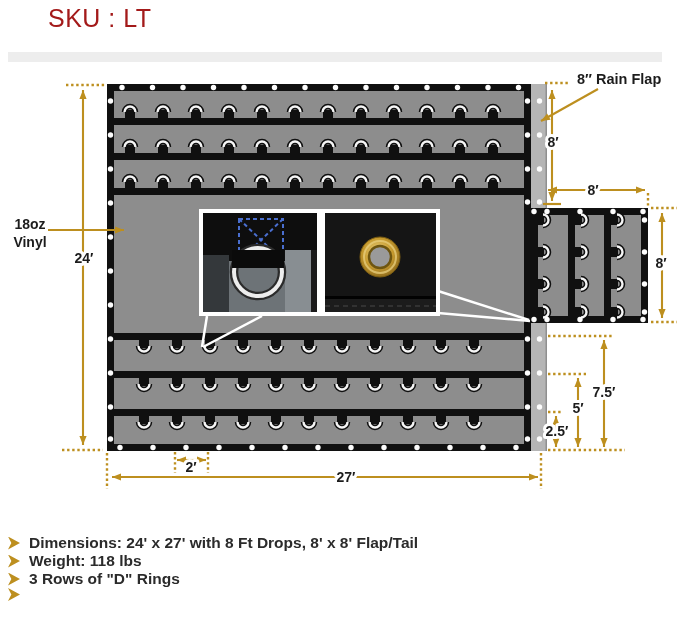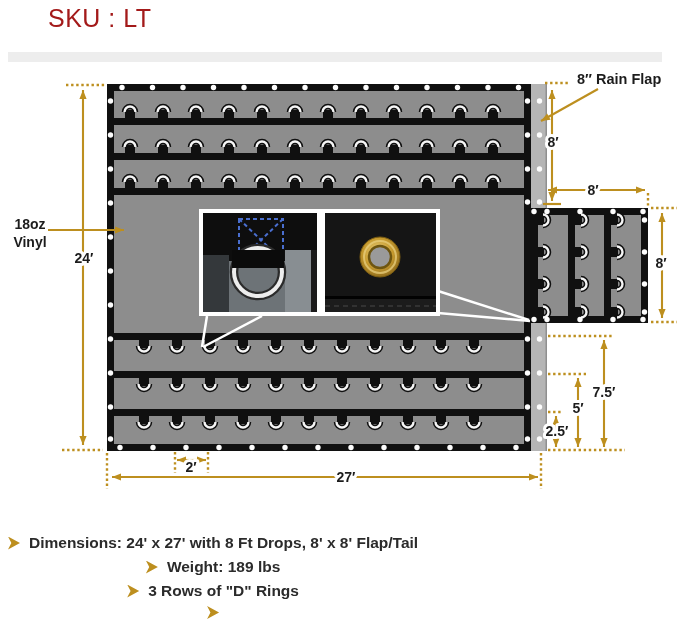--- a/index.html
+++ b/index.html
@@ -7,21 +7,21 @@
        font-family:"Liberation Sans",sans-serif;}
   .sku{position:absolute;left:0;top:4px;font-size:25px;font-weight:normal;
        letter-spacing:.5px;color:var(--sku,#A31A1A);margin-left:48px;}
   .band{position:absolute;left:8px;top:52px;width:654px;height:10px;background:#EDEDED;}
   #diagram{position:absolute;left:0;top:0;}
   .dim-label{font-family:"Liberation Sans",sans-serif;font-size:14px;font-weight:bold;
        fill:#1c1c1c;text-anchor:middle;paint-order:stroke;stroke:#fff;stroke-width:6px;
        stroke-linejoin:round;}
   .dim-label.start{text-anchor:start;font-size:14.5px;}
   .specs{position:absolute;left:8px;top:534px;margin:0;padding:0;list-style:none;
-       display:flex;flex-direction:column;gap:6px;align-items:center;}
+       display:flex;flex-direction:column;}
   .specs li{display:flex;align-items:center;gap:9px;font-size:15.5px;font-weight:bold;
        color:#2b2b2b;}
   .chev{width:12px;height:13px;background:var(--gold,#C8991F);flex:0 0 auto;
        clip-path:polygon(0 0,100% 50%,0 100%,28% 50%);}
 </style>
 </head>
 <body>
 
 <div class="sku">SKU : LT</div>
 <div class="band"></div>
@@ -478,21 +478,21 @@
   </g>
 </svg>
 
 <ul class="specs">
   <li>
       <span class="chev"></span>
       <span>Dimensions: 24' x 27' with 8 Ft Drops, 8' x 8' Flap/Tail</span>
     </li>
   <li>
       <span class="chev"></span>
-      <span>Weight: 189 lbs</span>
+      <span>Weight: 118 lbs</span>
     </li>
   <li>
       <span class="chev"></span>
       <span>3 Rows of "D" Rings</span>
     </li>
   <li>
       <span class="chev"></span>
     </li>
 </ul>
 

